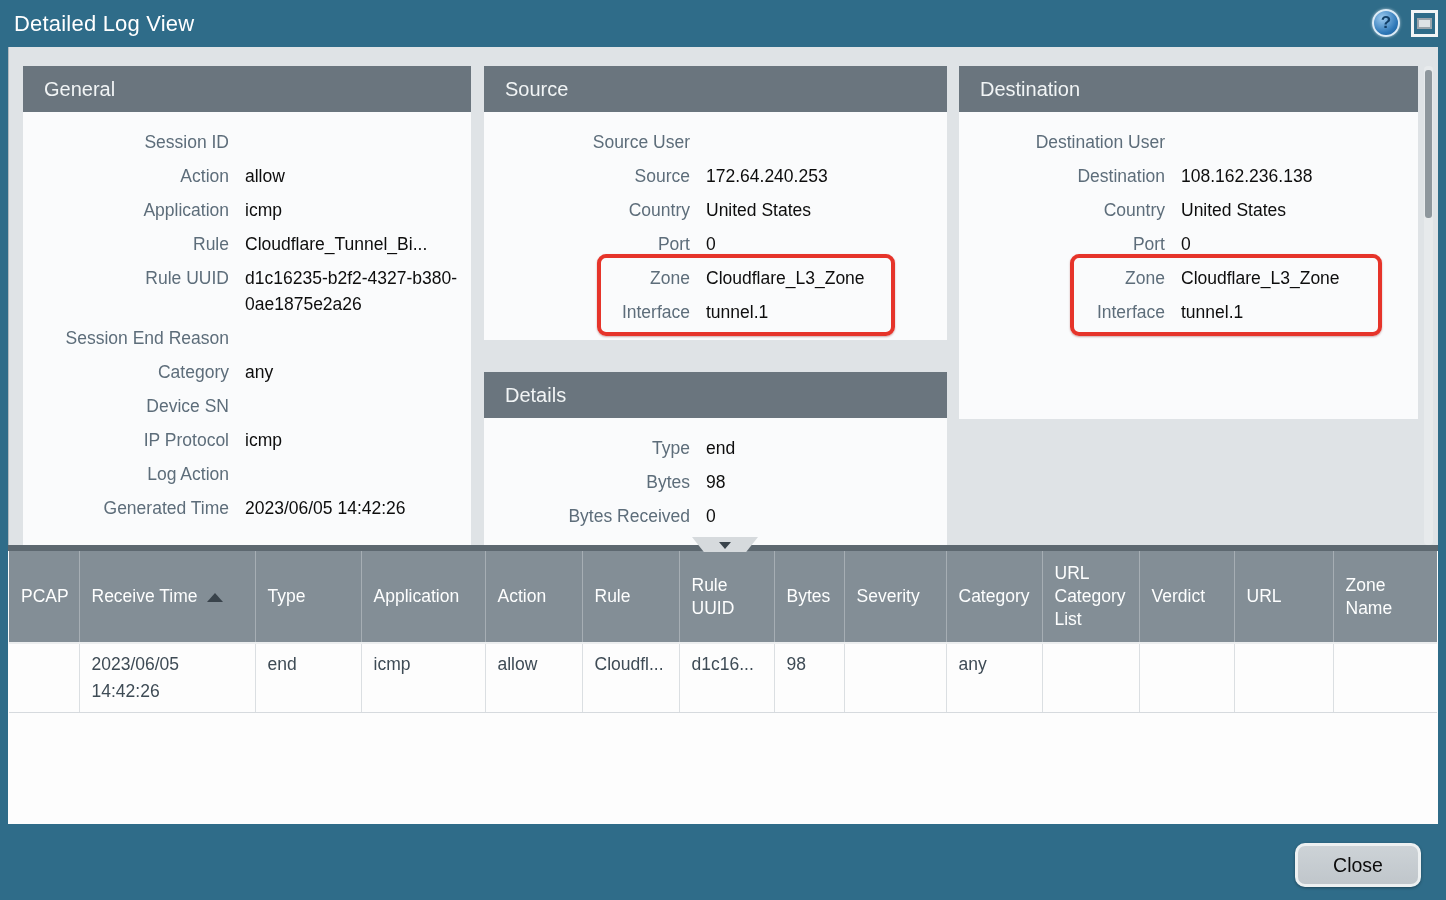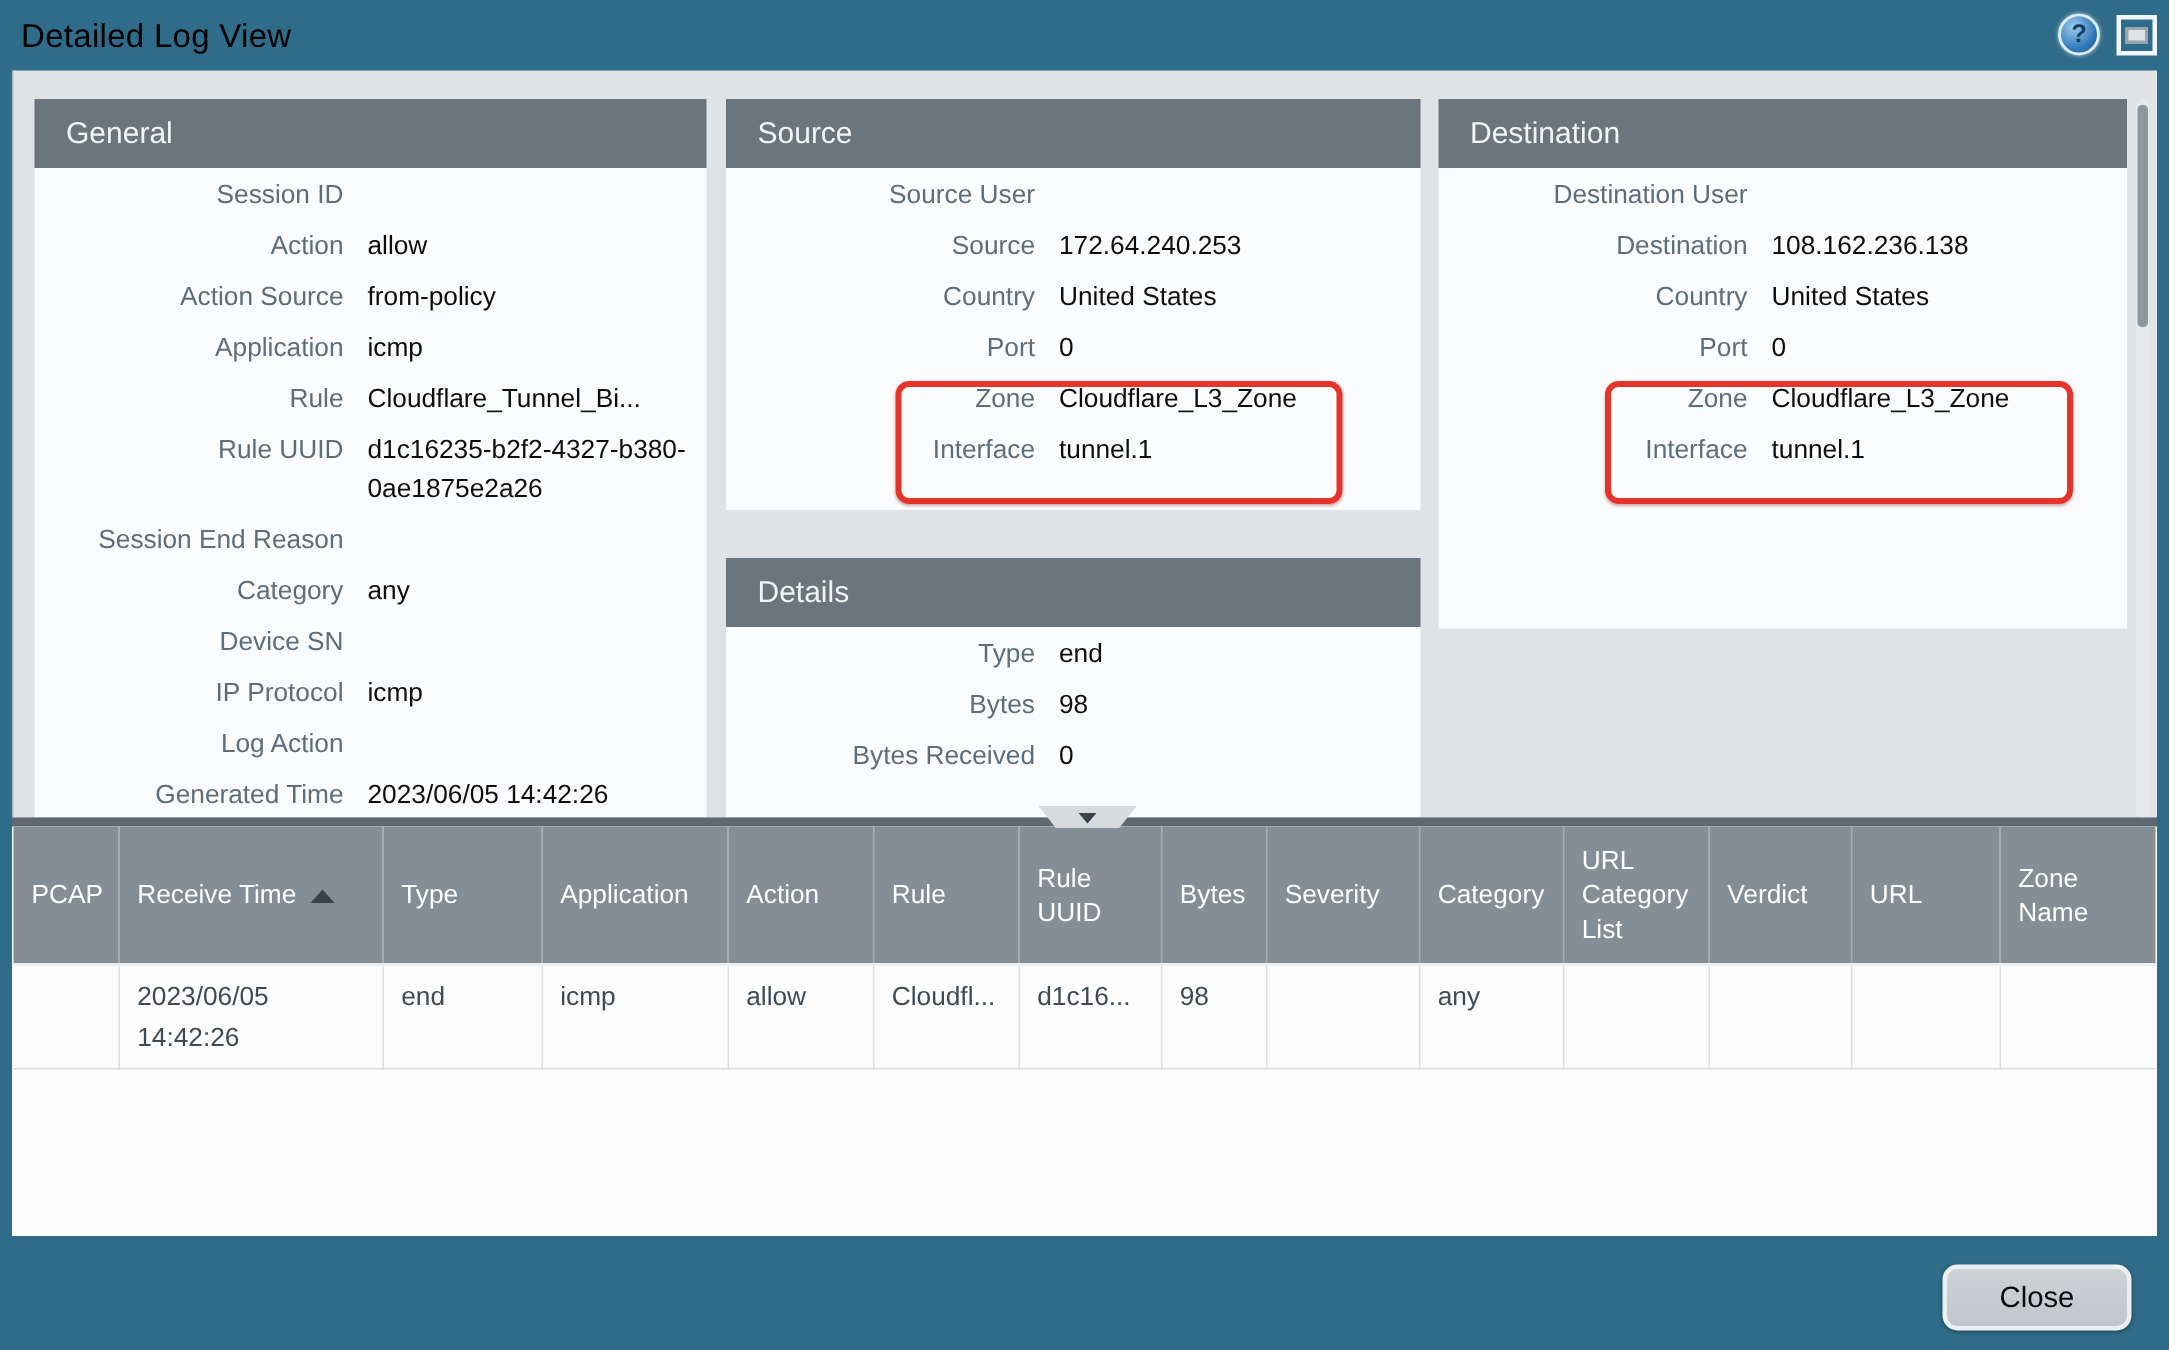--- a/index.html
+++ b/index.html
@@ -7,21 +7,21 @@
   .app {
     position:relative; width:1446px; height:900px; overflow:hidden;
     background:#2f6c89;
     font-family:"Liberation Sans", sans-serif;
   }
 
   
   .titlebar { position:absolute; left:0; top:0; width:100%; height:47px; }
   .titlebar .title {
     position:absolute; left:14px; top:11px;
-    color:#000000; font-size:22px; font-weight:400; letter-spacing:.2px;
+    color:#ffffff; font-size:22px; font-weight:400; letter-spacing:.2px;
   }
   .titlebar-icons { position:absolute; right:8px; top:9px; display:flex; gap:11px; align-items:center; }
   .help-icon {
     width:28px; height:28px; border-radius:50%;
     background:radial-gradient(circle at 35% 30%, #9dcbf0, #2d77b7 65%, #1b5a93);
     border:2px solid #dcebf6; box-shadow:0 0 3px rgba(255,255,255,.6);
     color:#123f66; font-size:17px; font-weight:bold; text-align:center; line-height:24px;
     cursor:pointer;
   }
   .maximize-icon {
@@ -35,21 +35,21 @@
     position:absolute; left:8px; top:47px; width:1430px; height:498px;
     background:#dfe3e6; border-left:1px solid #b3bac0; overflow:hidden;
   }
   .panel { position:absolute; }
   .panel-header {
     height:46px; background:#6a757e; color:#f1f4f5;
     font-size:20px; line-height:46px; padding-left:21px; font-weight:400;
   }
   .panel-body {
     position:relative; background:#fafbfc; overflow:hidden;
-    height:calc(100% - 46px); 
+    height:calc(100% - 46px); padding-top:13px;
   }
   #general-panel      { left:14px;  top:19px;  width:448px; height:479px; }
   #source-panel       { left:475px; top:19px;  width:463px; height:274px; }
   #details-panel      { left:475px; top:325px; width:463px; height:173px; }
   #destination-panel  { left:950px; top:19px;  width:459px; height:353px; }
 
   .frow { display:flex; padding:4px 0; }
   .flabel {
     width:206px; flex:0 0 206px; text-align:right; color:#5d6d7a;
     font-size:17.5px; line-height:26px;
@@ -139,24 +139,20 @@
 
     <section class="panel" id="general-panel">
       <div class="panel-header">General</div>
       <div class="panel-body">
           <div class="frow">
             <div class="flabel">Session ID</div>
           </div>
           <div class="frow">
             <div class="flabel">Action</div>
             <div class="fvalue">allow</div>
-          </div>
-          <div class="frow">
-            <div class="flabel">Action Source</div>
-            <div class="fvalue">from-policy</div>
           </div>
           <div class="frow">
             <div class="flabel">Application</div>
             <div class="fvalue">icmp</div>
           </div>
           <div class="frow">
             <div class="flabel">Rule</div>
             <div class="fvalue">Cloudflare_Tunnel_Bi...</div>
           </div>
           <div class="frow">

